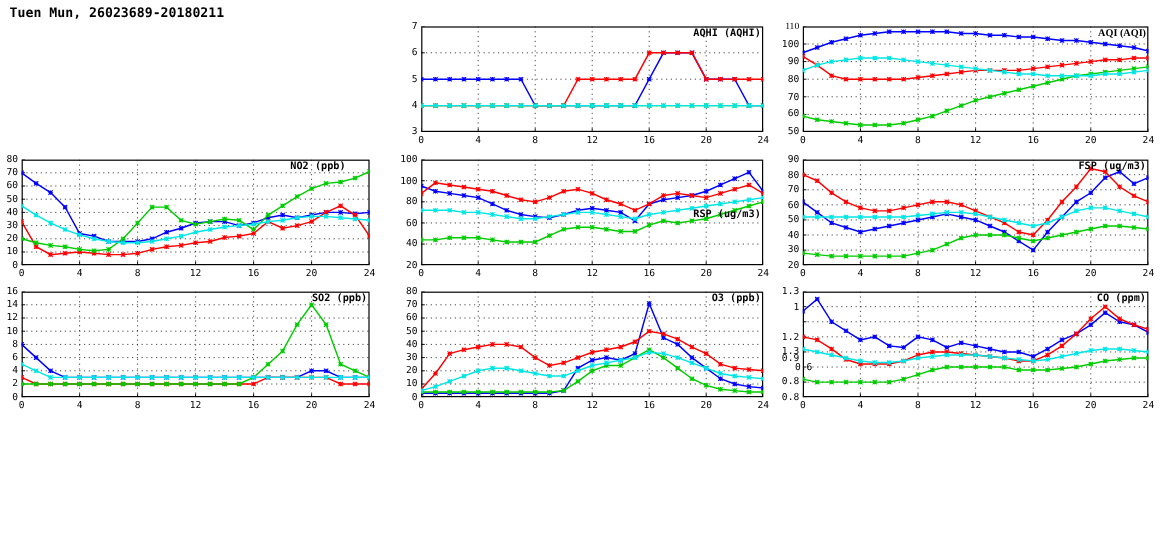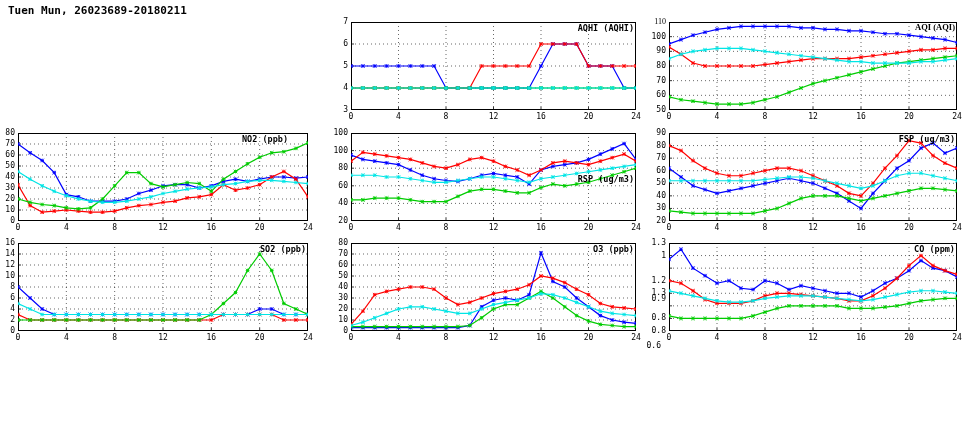--- a/index.html
+++ b/index.html
@@ -1196,21 +1196,21 @@
         <path d="M226.2,49.74285714285716L229.8,53.342857142857156M226.2,53.342857142857156L229.8,49.74285714285716M226.2,51.54285714285716L229.8,51.54285714285716M228,49.74285714285716L228,53.342857142857156" stroke="#00e5e5" stroke-width="0.9"></path>
         <path d="M238.2,47.22857142857144L241.8,50.828571428571436M238.2,50.828571428571436L241.8,47.22857142857144M238.2,49.02857142857144L241.8,49.02857142857144M240,47.22857142857144L240,50.828571428571436" stroke="#00e5e5" stroke-width="0.9"></path>
         <path d="M250.2,45.97142857142858L253.8,49.57142857142858M250.2,49.57142857142858L253.8,45.97142857142858M250.2,47.77142857142858L253.8,47.77142857142858M252,45.97142857142858L252,49.57142857142858" stroke="#00e5e5" stroke-width="0.9"></path>
         <path d="M262.2,45.97142857142858L265.8,49.57142857142858M262.2,49.57142857142858L265.8,45.97142857142858M262.2,47.77142857142858L265.8,47.77142857142858M264,45.97142857142858L264,49.57142857142858" stroke="#00e5e5" stroke-width="0.9"></path>
         <path d="M274.2,47.22857142857144L277.8,50.828571428571436M274.2,50.828571428571436L277.8,47.22857142857144M274.2,49.02857142857144L277.8,49.02857142857144M276,47.22857142857144L276,50.828571428571436" stroke="#00e5e5" stroke-width="0.9"></path>
         <path d="M286.2,48.4857142857143L289.8,52.085714285714296M286.2,52.085714285714296L289.8,48.4857142857143M286.2,50.2857142857143L289.8,50.2857142857143M288,48.4857142857143L288,52.085714285714296" stroke="#00e5e5" stroke-width="0.9"></path>
       </svg>
       <div class="ptitle" style="right: 2px; top: 1px;">CO (ppm)</div>
       <div class="ylab" style="right: 291px; top: 83px; width: 30px;">0.8</div>
       <div class="ylab" style="right: 291px; top: 70.4286px; width: 30px;">0.8</div>
-      <div class="ylab" style="right: 296px; top: 57.8571px; width: 30px; margin-top: 40px;">0.6</div>
+      <div class="ylab" style="right: 280px; top: 57.8571px; width: 30px;">0.6</div>
       <div class="ylab" style="right: 291px; top: 45.2857px; width: 30px;">1.3</div>
       <div class="ylab" style="right: 291px; top: 32.7143px; width: 30px;">1.2</div>
       <div class="ylab" style="right: 291px; top: 20.1429px; width: 30px; margin-top: 31px;">0.9</div>
       <div class="ylab" style="right: 291px; top: 7.57143px; width: 30px;">1</div>
       <div class="ylab" style="right: 291px; top: -5px; width: 30px;">1.3</div>
       <div class="xlab" style="left: -10px; top: 90px; width: 20px;">0</div>
       <div class="xlab" style="left: 38px; top: 90px; width: 20px;">4</div>
       <div class="xlab" style="left: 86px; top: 90px; width: 20px;">8</div>
       <div class="xlab" style="left: 134px; top: 90px; width: 20px;">12</div>
       <div class="xlab" style="left: 182px; top: 90px; width: 20px;">16</div>

